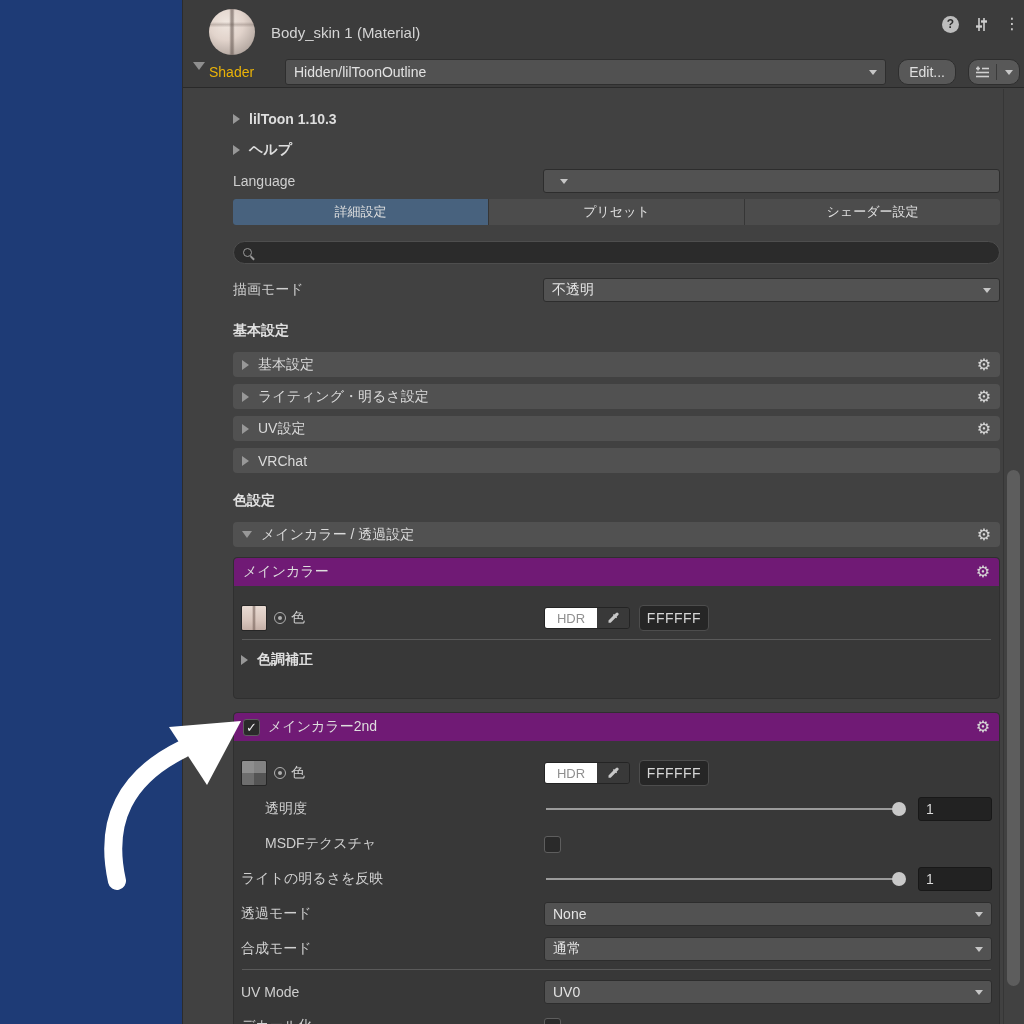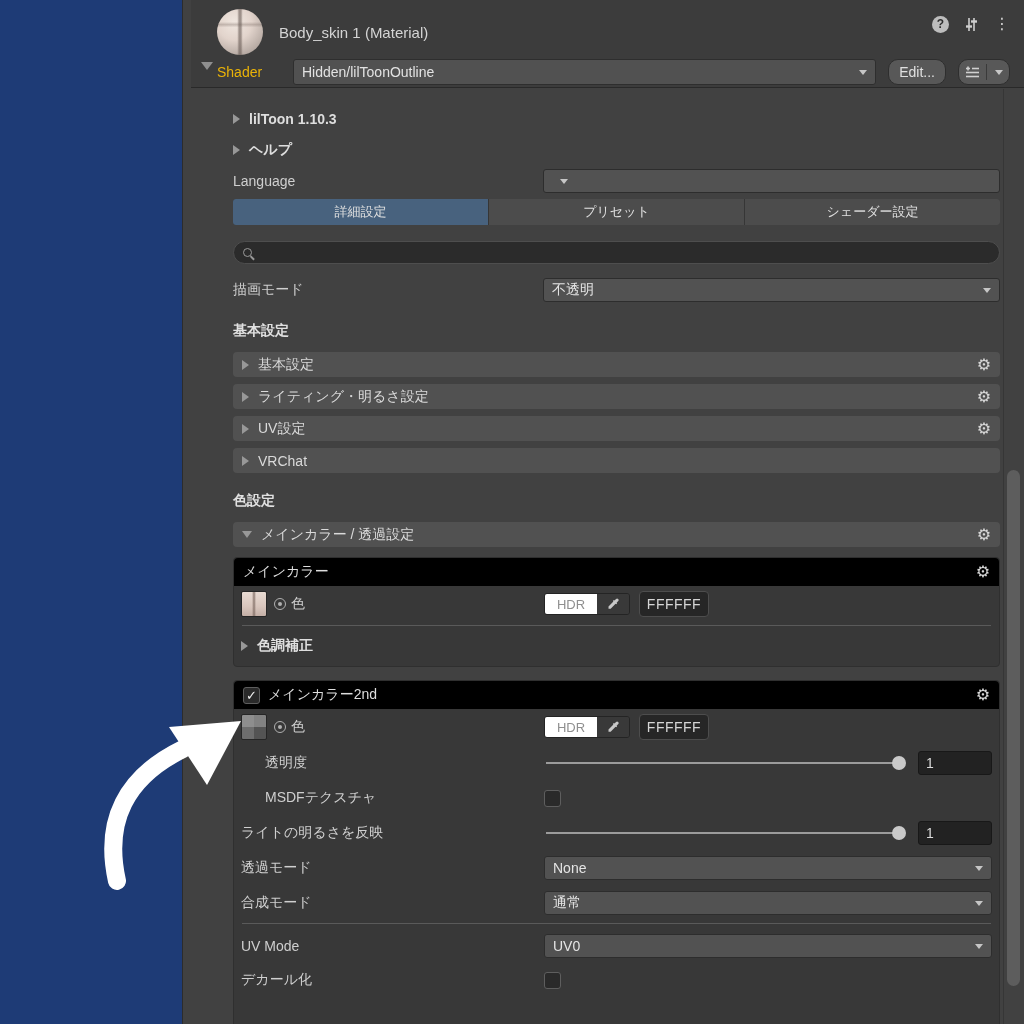--- a/index.html
+++ b/index.html
@@ -11,21 +11,21 @@
     color:#d0d0d0; font-size:14px;
     -webkit-font-smoothing:antialiased;
   }
   .panel {
     position:absolute; left:182px; top:0; width:842px; height:1024px;
     background:#414141; border-left:1px solid #2c2c2c;
   }
   
   .header {
     position:relative; height:88px; background:#3c3c3c;
-    border-bottom:1px solid #292929; padding:8px 14px 0 26px;margin-left:8px;
+    border-bottom:1px solid #292929; padding:8px 4px 0 26px;
   }
   .header-row1 { display:flex; align-items:center; height:48px; }
   .sphere {
     width:46px; height:46px; border-radius:50%; flex:none; margin-right:16px;
     background:
       linear-gradient(90deg, rgba(0,0,0,0) 44%, rgba(95,82,76,.55) 48%, rgba(95,82,76,.55) 52%, rgba(0,0,0,0) 56%),
       linear-gradient(0deg, rgba(0,0,0,0) 60%, rgba(120,105,98,.35) 66%, rgba(0,0,0,0) 72%),
       radial-gradient(circle at 38% 30%, #f0e7e0 0%, #e2d4cc 40%, #b4a8a1 78%, #847a75 100%);
   }
   .mat-title { font-size:15px; color:#d4d4d4; flex:1; }
@@ -85,21 +85,21 @@
     padding:0 9px; margin-bottom:7px; color:#dadada;
   }
   .bar .gear { margin-left:auto; }
   .gear { color:#d6d6d6; font-size:16px; line-height:1; }
   
   .box {
     border:1px solid #2f2f2f; border-radius:4px; background:#383838; margin-bottom:13px;
     padding:0 7px 5px 7px;
   }
   .box-bar {
-    height:28px; margin:0 -7px 2px -7px; background:#000000; border-radius:4px 4px 0 0;
+    height:28px; margin:0 -7px 16px -7px; background:#701a75; border-radius:4px 4px 0 0;
     display:flex; align-items:center; padding:0 9px; color:#dedede;
   }
   .box-bar .gear { margin-left:auto; }
   .box .label { flex:0 0 303px; }
   .box .label.indent { padding-left:24px; }
   .sep { height:1px; background:#5a5a5a; margin:5px 1px 7px 1px; }
   
   .tabs { display:flex; height:26px; margin-bottom:16px; border-radius:3px; overflow:hidden; gap:1px; background:#363636; }
   .tab { flex:1; background:#4c4c4c; display:flex; align-items:center; justify-content:center; color:#e0e0e0; font-size:13px; }
   .tab.selected { background:#48627e; }
@@ -287,21 +287,21 @@
             <span class="dropper">
               <svg width="14" height="14" viewBox="0 0 24 24">
                 <path d="M20.7 3.3a2.4 2.4 0 0 0-3.4 0l-2.8 2.8-1-1-1.8 1.8 1 1-8.4 8.4V20h3.7l8.4-8.4 1 1 1.8-1.8-1-1 2.8-2.8a2.4 2.4 0 0 0-.3-3.7z" fill="#c8c8c8"></path>
               </svg>
             </span>
           </div>
           <div class="hexbox">FFFFFF</div>
         </div>
       </div>
       <div class="sep"></div>
-      <div class="fold-row" style="margin-bottom:2px">
+      <div class="fold-row" style="margin-bottom:20px">
         <span class="tri-r"></span>
         <span class="bold">色調補正</span>
       </div>
     </div>
 
     <div class="box" style="height:400px">
       <div class="box-bar">
         <span class="checkbox">
           <span class="check">✓</span>
         </span>

